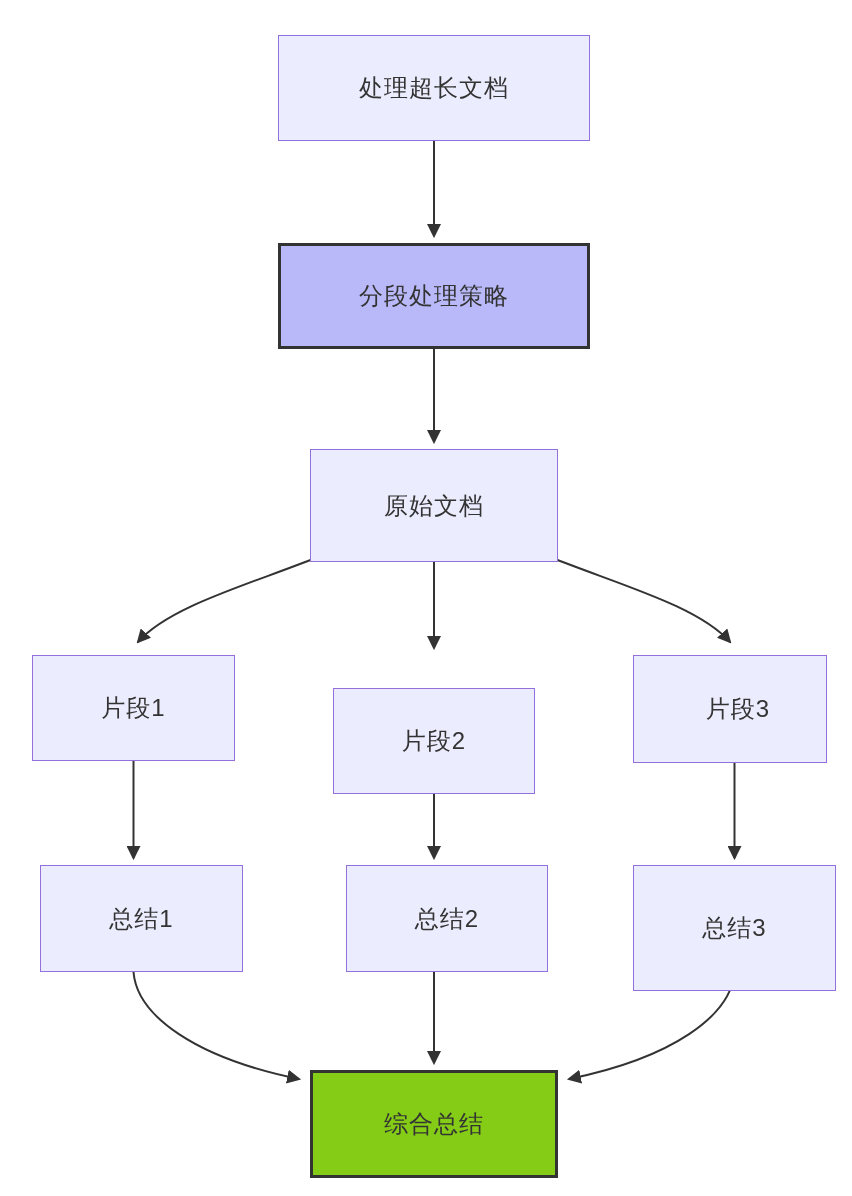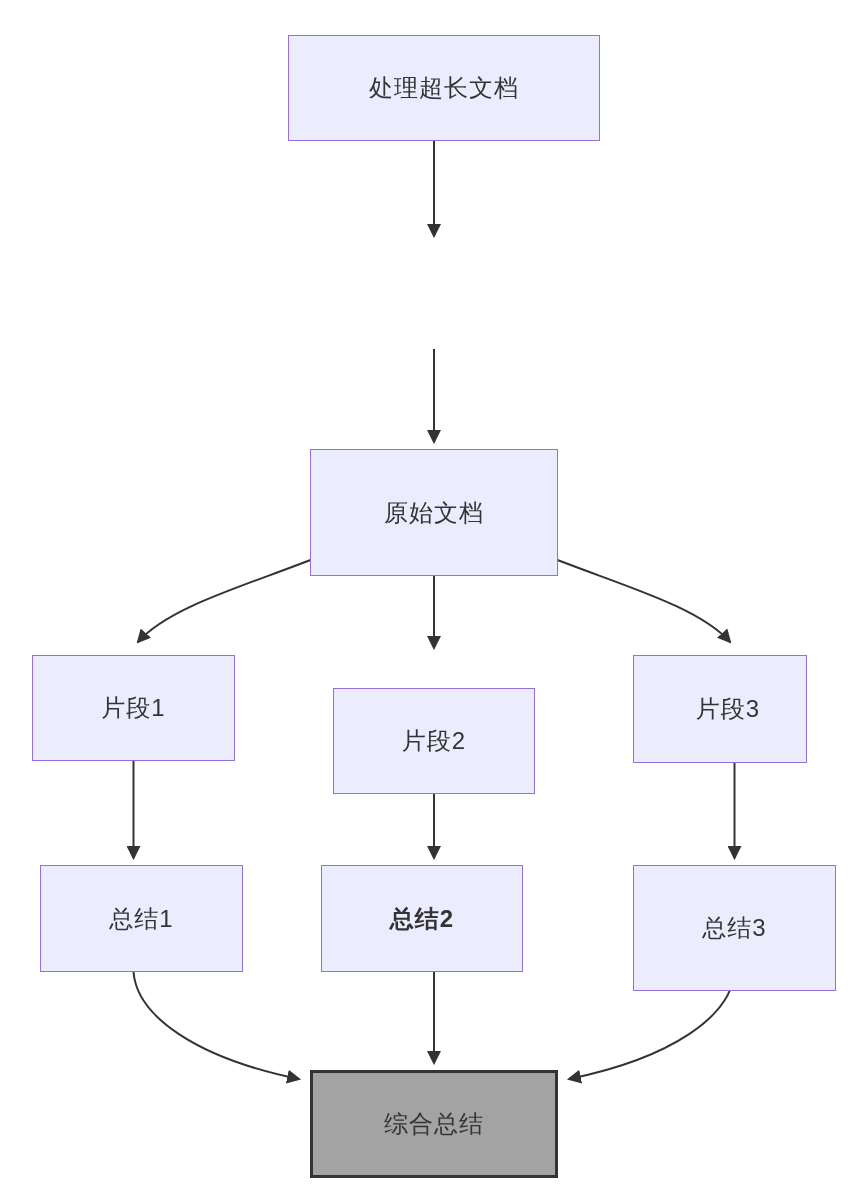--- a/index.html
+++ b/index.html
@@ -34,32 +34,32 @@
     background: #ECECFF;
     border: 1.5px solid #9370DB;
     line-height: 1.3;
     letter-spacing: 1px;
   }
   .node--highlight-purple {
     background: #b9b9f9;
     border: 3.5px solid #333333;
   }
   .node--highlight-green {
-    background: #a3a3a3;
+    background: #84cc16;
     border: 3.5px solid #333333;
   }
   
-  .node-start    { left: 288px; top: 35px;   width: 312px; height: 106px; }
+  .node-start    { left: 278px; top: 35px;   width: 312px; height: 106px; }
   .node-strategy { left: 278px; top: 243px;  width: 312px; height: 106px; }
-  .node-doc      { left: 310px; top: 449px;  width: 248px; height: 127px; }
+  .node-doc      { left: 310px; top: 449px;  width: 248px; height: 113px; }
   .node-seg1     { left: 32px;  top: 655px;  width: 203px; height: 106px; text-align: center; }
   .node-seg2     { left: 333px; top: 656px;  width: 202px; height: 106px; margin-top: 32px; }
-  .node-seg3     { left: 633px; top: 655px;  width: 174px; height: 108px; padding-left: 16px; }
+  .node-seg3     { left: 633px; top: 655px;  width: 194px; height: 108px; padding-left: 16px; }
   .node-sum1     { left: 32px;  top: 865px;  width: 203px; height: 107px; margin-left: 8px; }
-  .node-sum2     { left: 321px; top: 865px;  width: 202px; height: 107px; font-weight: bold; }
+  .node-sum2     { left: 346px; top: 865px;  width: 202px; height: 107px; }
   .node-sum3     { left: 633px; top: 865px;  width: 203px; height: 126px; }
   .node-final    { left: 310px; top: 1070px; width: 248px; height: 108px; }
 </style>
 </head>
 <body>
 
 <div class="canvas">
 
   <svg class="edges-layer" width="852" height="1196" viewBox="0 0 852 1196" fill="none" xmlns="http://www.w3.org/2000/svg">
     <defs>
@@ -79,20 +79,23 @@
       <path d="M133.5,972 C137,1016 196,1058 299,1079" marker-end="url(#arrow)"></path>
       <path d="M434,972 L434,1063" marker-end="url(#arrow)"></path>
       <path d="M734.5,972 C731,1016 672,1058 569,1079" marker-end="url(#arrow)"></path>
     </g>
   </svg>
 
   <div class="node node-start">
     <span>处理超长文档</span>
   </div>
 
+  <div class="node node--highlight-purple node-strategy">
+    <span>分段处理策略</span>
+  </div>
 
   <div class="node node-doc">
     <span>原始文档</span>
   </div>
 
   <div class="node node-seg1">
     <span>片段1</span>
   </div>
 
   <div class="node node-seg2">

